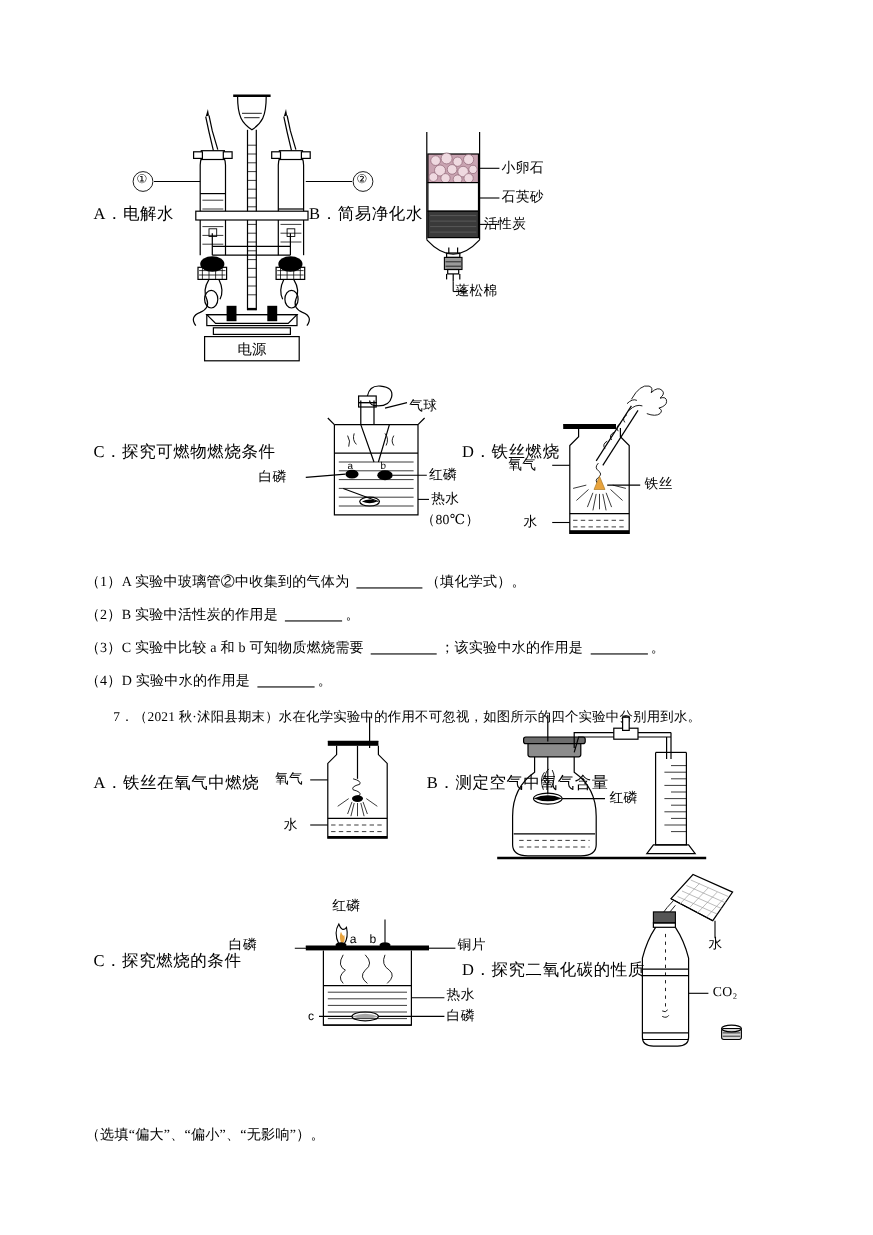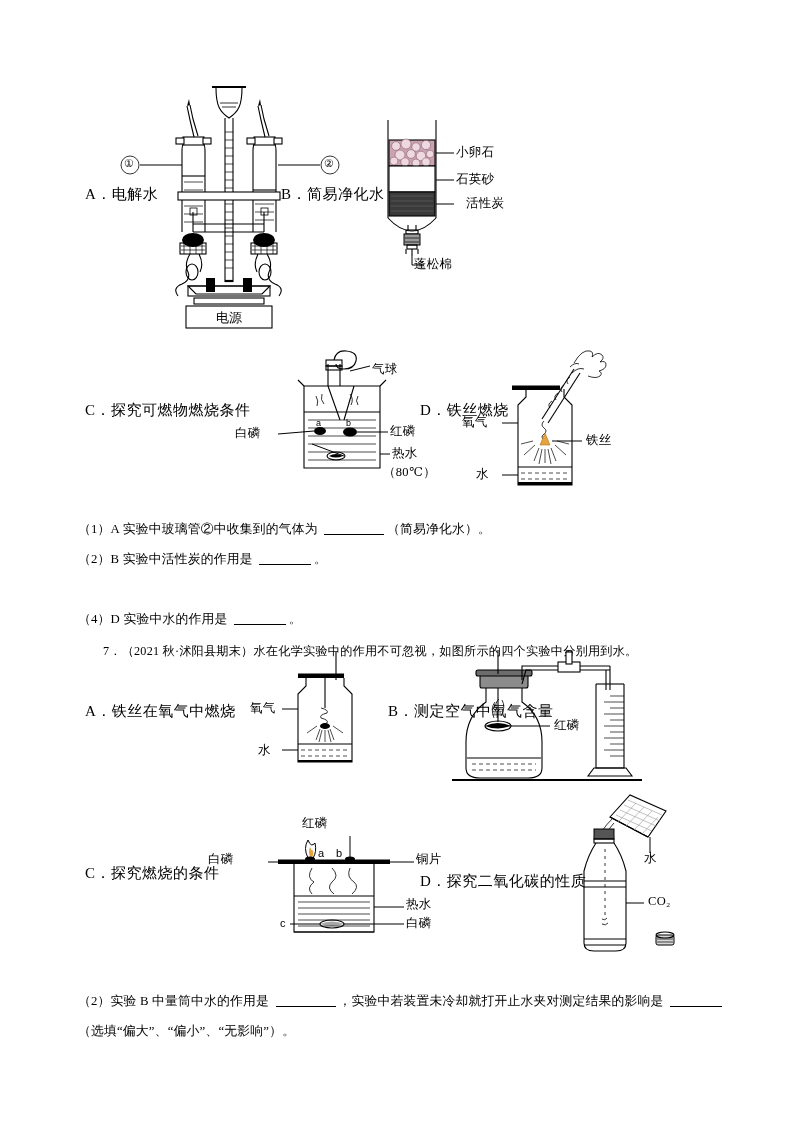--- a/index.html
+++ b/index.html
@@ -247,21 +247,21 @@
 
       <line class="lead" x1="56" y1="33" x2="74" y2="33"></line>
       <line class="lead" x1="56" y1="60" x2="74" y2="60"></line>
       <line class="lead" x1="56" y1="84" x2="74" y2="84"></line>
       <line class="lead" x1="32" y1="136" x2="32" y2="145"></line>
       <line class="lead" x1="32" y1="145" x2="44" y2="145"></line>
     </svg>
   </div>
   <div class="lbl" style="left:456px; top:146px;">小卵石</div>
   <div class="lbl" style="left:456px; top:173px;">石英砂</div>
-  <div class="lbl" style="left:466px; top:197px;font-family:Liberation Serif, serif;">活性炭</div>
+  <div class="lbl" style="left:440px; top:197px;font-family:Liberation Serif, serif;">活性炭</div>
   <div class="lbl" style="left:414px; top:258px;">蓬松棉</div>
 
   <div class="choice-label" style="left:281px; top:185px;">B．简易净化水</div>
 
   <div class="fig" style="left:288px; top:358px;">
     <svg width="130" height="130" viewBox="0 0 130 130">
 
       <path class="st" d="M16,28 L16,110 L92,110 L92,28"></path>
       <path class="st" d="M16,28 L10,22 M92,28 L98,22"></path>
       <line class="st" x1="16" y1="28" x2="92" y2="28"></line>
@@ -350,24 +350,29 @@
     </svg>
   </div>
   <div class="lbl" style="left:462px; top:416px;">氧气</div>
   <div class="lbl" style="left:586px; top:434px;">铁丝</div>
   <div class="lbl" style="left:476px; top:468px;">水</div>
 
   <div class="choice-label" style="left:420px; top:401px;">D．铁丝燃烧</div>
 
   <div class="qtext" style="left:78px; top:518px;">
     <span>（1）</span><span>A 实验中玻璃管②中收集到的气体为</span>
-    <span class="blank lg"></span><span>（简易净化水）。</span>
+    <span class="blank lg"></span><span>（填化学式）。</span>
   </div>
   <div class="qtext" style="left:78px; top:548px;">
     <span>（2）</span><span>B 实验中活性炭的作用是</span>
+    <span class="blank"></span><span>。</span>
+  </div>
+  <div class="qtext" style="left:78px; top:578px;">
+    <span>（3）</span><span>C 实验中比较 a 和 b 可知物质燃烧需要</span>
+    <span class="blank lg"></span><span>；该实验中水的作用是</span>
     <span class="blank"></span><span>。</span>
   </div>
   <div class="qtext" style="left:78px; top:608px;">
     <span>（4）</span><span>D 实验中水的作用是</span>
     <span class="blank"></span><span>。</span>
   </div>
 
   <div class="qtext" style="left:103px; top:624px; font-size:12.2px;margin-top:16px;">
     <span>7．</span><span>（2021 秋·沭阳县期末）</span><span>水在化学实验中的作用不可忽视，如图所示的四个实验中分别用到水。</span>
   </div>
@@ -557,20 +562,15 @@
         </g>
 
       <line class="lead" x1="94" y1="44" x2="94" y2="60"></line>
       <line class="lead" x1="70" y1="110" x2="88" y2="110"></line>
     </svg>
   </div>
   <div class="lbl" style="left:644px; top:852px;">水</div>
   <div class="lbl" style="left:648px; top:895px;">CO₂</div>
   <div class="choice-label" style="left:420px; top:872px;">D．探究二氧化碳的性质</div>
 
-  <div class="qtext" style="left:78px; top:990px;">
-    <span>（2）</span><span>实验 B 中量筒中水的作用是</span>
-    <span class="blank lg"></span><span>，实验中若装置未冷却就打开止水夹对测定结果的影响是</span>
-    <span class="blank"></span>
-  </div>
   <div class="qtext" style="left:78px; top:1020px;">（选填“偏大”、“偏小”、“无影响”）。</div>
 
 </div>
 
 </body></html>

